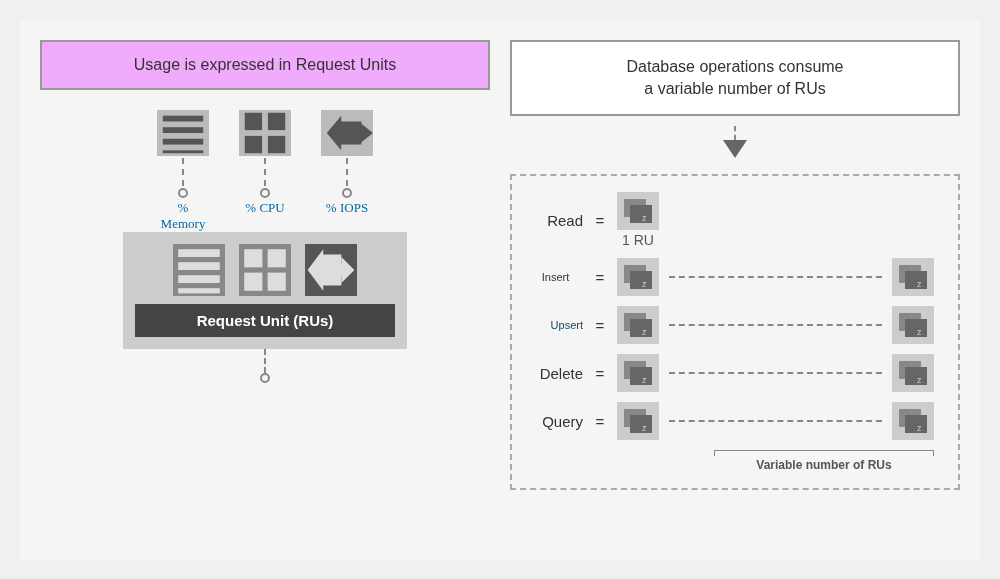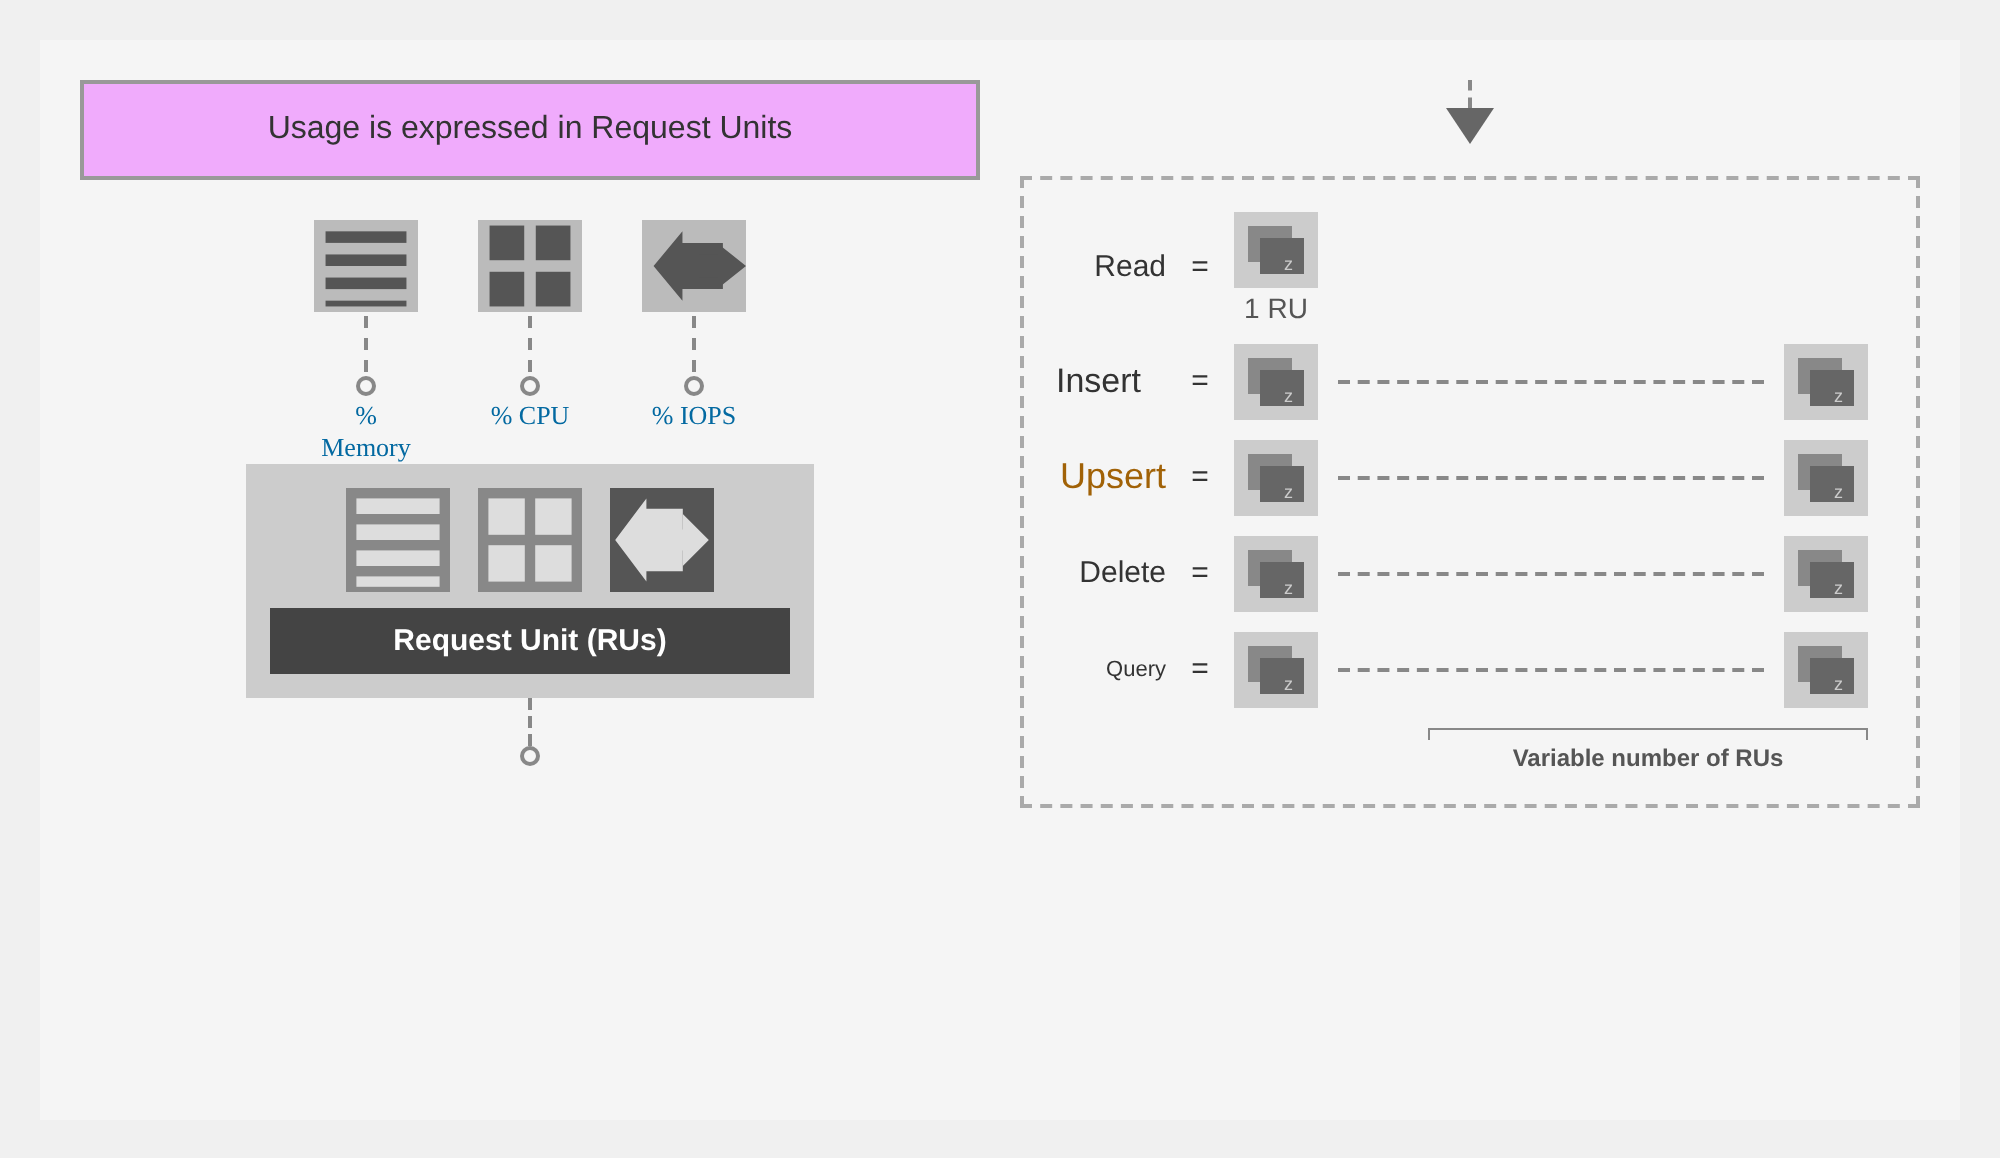--- a/index.html
+++ b/index.html
@@ -288,20 +288,24 @@
       </div>
 
       <div class="ru-dashed-down"></div>
       <div class="ru-circle-dot"></div>
     </div>
 
   </div>
 
   <div class="right-panel">
 
+    <div class="right-header-box">
+      <span>Database operations consume</span><br>
+      <span>a variable number of RUs</span>
+    </div>
 
     <div style="display:flex;flex-direction:column;align-items:center;width:100%;position:relative;">
       <div style="position:relative;display:flex;flex-direction:column;align-items:center;">
         <div style="width:1px;height:14px;border-left:2px dashed #888;"></div>
         <div class="arrow-down"></div>
       </div>
     </div>
 
     <div class="operations-area">
 
@@ -314,41 +318,41 @@
               <rect x="2" y="2" width="22" height="18" fill="#888"></rect>
               <rect x="8" y="8" width="22" height="18" fill="#666"></rect>
               <text x="20" y="24" font-size="9" fill="#ccc" font-family="Arial">z</text>
             </svg>
           </div>
           <span style="font-size:14px;color:#555;margin-top:2px;white-space:nowrap;">1 RU</span>
         </div>
       </div>
 
       <div style="display:flex;align-items:center;gap:10px;">
-        <span class="op-label" style="width:55px;font-size:17px;color:#333;text-align:left;">Insert</span>
+        <span class="op-label" style="width:55px;font-size:11px;color:#333;text-align:center;">Insert</span>
         <span class="op-equals">=</span>
         <div class="op-icon">
           <svg viewBox="0 0 32 28" width="32" height="28" fill="none">
             <rect x="2" y="2" width="22" height="18" fill="#888"></rect>
             <rect x="8" y="8" width="22" height="18" fill="#666"></rect>
             <text x="20" y="24" font-size="9" fill="#ccc" font-family="Arial">z</text>
           </svg>
         </div>
         <div style="flex:1;border-top:2px dashed #888;min-width:30px;"></div>
         <div class="op-icon-end">
           <svg viewBox="0 0 32 28" width="32" height="28" fill="none">
             <rect x="2" y="2" width="22" height="18" fill="#888"></rect>
             <rect x="8" y="8" width="22" height="18" fill="#666"></rect>
             <text x="20" y="24" font-size="9" fill="#ccc" font-family="Arial">z</text>
           </svg>
         </div>
       </div>
 
       <div style="display:flex;align-items:center;gap:10px;">
-        <span class="op-label" style="width:55px;font-size:18px;color:#a16207;text-align:right;">Upsert</span>
+        <span class="op-label" style="width:55px;font-size:11px;color:#0c4a6e;text-align:right;">Upsert</span>
         <span class="op-equals">=</span>
         <div class="op-icon">
           <svg viewBox="0 0 32 28" width="32" height="28" fill="none">
             <rect x="2" y="2" width="22" height="18" fill="#888"></rect>
             <rect x="8" y="8" width="22" height="18" fill="#666"></rect>
             <text x="20" y="24" font-size="9" fill="#ccc" font-family="Arial">z</text>
           </svg>
         </div>
         <div style="flex:1;border-top:2px dashed #888;min-width:30px;"></div>
         <div class="op-icon-end">
@@ -374,21 +378,21 @@
         <div class="op-icon-end">
           <svg viewBox="0 0 32 28" width="32" height="28" fill="none">
             <rect x="2" y="2" width="22" height="18" fill="#888"></rect>
             <rect x="8" y="8" width="22" height="18" fill="#666"></rect>
             <text x="20" y="24" font-size="9" fill="#ccc" font-family="Arial">z</text>
           </svg>
         </div>
       </div>
 
       <div style="display:flex;align-items:center;gap:10px;">
-        <span class="op-label" style="width:55px;font-size:11px;color:#333;text-align:right;">Query</span>
+        <span class="op-label" style="width:55px;font-size:15px;color:#333;text-align:right;">Query</span>
         <span class="op-equals">=</span>
         <div class="op-icon">
           <svg viewBox="0 0 32 28" width="32" height="28" fill="none">
             <rect x="2" y="2" width="22" height="18" fill="#888"></rect>
             <rect x="8" y="8" width="22" height="18" fill="#666"></rect>
             <text x="20" y="24" font-size="9" fill="#ccc" font-family="Arial">z</text>
           </svg>
         </div>
         <div style="flex:1;border-top:2px dashed #888;min-width:60px;"></div>
         <div class="op-icon-end">

